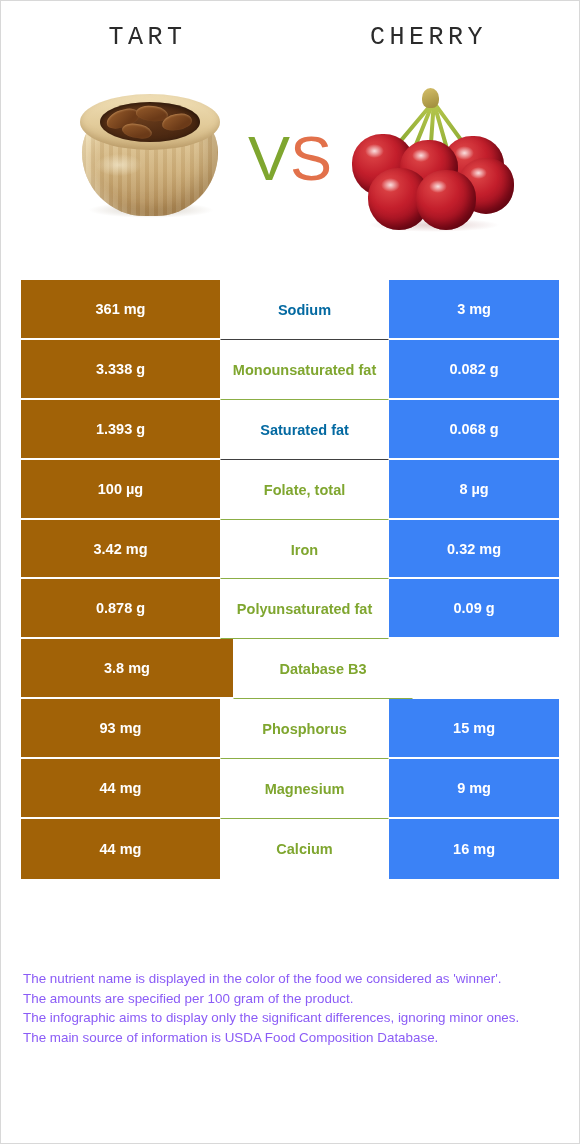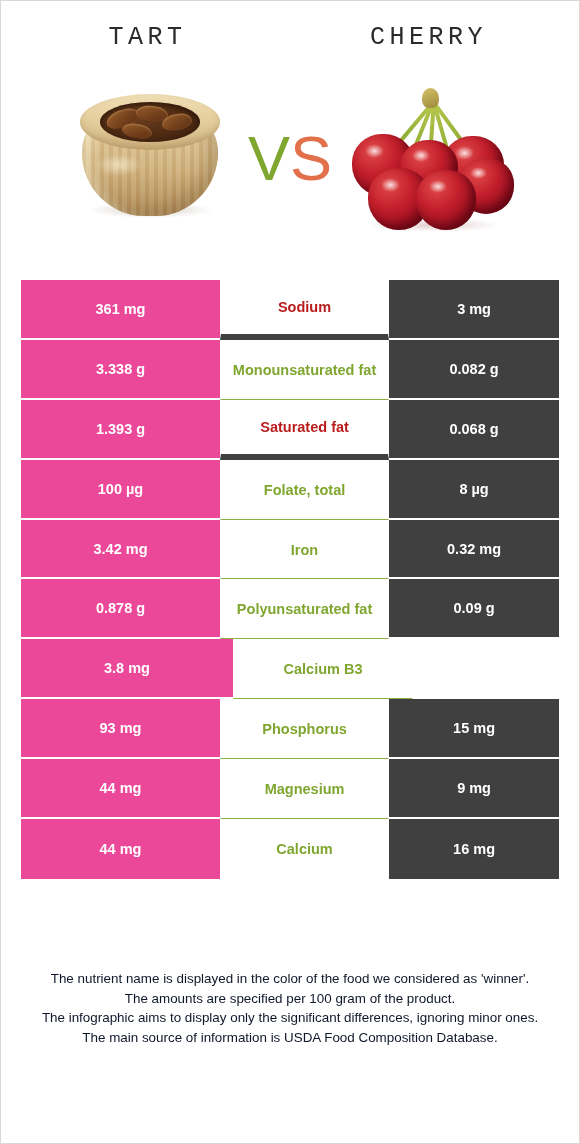--- a/index.html
+++ b/index.html
@@ -179,55 +179,54 @@
   }
   .cell{
     display:flex;
     align-items:center;
     justify-content:center;
     font-size:14.5px;
     box-sizing:border-box;
   }
   .cell.left{
     width:212px;
-    background:#ec4899;
+    background:#a16207;
     color:#ffffff;
     font-weight:bold;
     border-bottom:2px solid #ffffff;
   }
   .cell.mid{
     width:180px;
     background:#ffffff;
     font-weight:bold;
     border-left:1px solid transparent;
     border-right:1px solid transparent;
   }
   .cell.right{
     width:181px;
-    background:#404040;
+    background:#3b82f6;
     color:#ffffff;
     font-weight:bold;
     border-bottom:2px solid #ffffff;
   }
   .row:last-child .cell.left,
   .row:last-child .cell.right{border-bottom:none;}
 
   .mid.win-green{color:#7FA62F;border-bottom:1px solid #8BAE45;border-top:1px solid transparent;}
-  .mid.win-orange{color:#b91c1c;border-bottom:6px solid #404040;border-top:1px solid transparent;}
+  .mid.win-orange{color:#0369a1;border-bottom:1px solid #404040;border-top:1px solid transparent;}
   .row:last-child .cell.mid{border-bottom:none;}
 
   
   .footer{
     position:absolute;
     left:0;right:0;
     top:968px;
-    text-align:center;
     font-size:13.4px;
     line-height:19.5px;
-    color:#0f172a;
+    color:#8b5cf6;
     padding:0 22px;
     box-sizing:border-box;
   }
   .footer p{margin:0;}
 </style>
 </head>
 <body>
 
 <div class="page">
 
@@ -301,21 +300,21 @@
         <div class="cell mid win-green">Iron</div>
         <div class="cell right">0.32 mg</div>
       </div>
       <div class="row">
         <div class="cell left">0.878 g</div>
         <div class="cell mid win-green">Polyunsaturated fat</div>
         <div class="cell right">0.09 g</div>
       </div>
       <div class="row">
         <div class="cell left">3.8 mg</div>
-        <div class="cell mid win-green">Calcium B3</div>
+        <div class="cell mid win-green">Database B3</div>
       </div>
       <div class="row">
         <div class="cell left">93 mg</div>
         <div class="cell mid win-green">Phosphorus</div>
         <div class="cell right">15 mg</div>
       </div>
       <div class="row">
         <div class="cell left">44 mg</div>
         <div class="cell mid win-green">Magnesium</div>
         <div class="cell right">9 mg</div>

